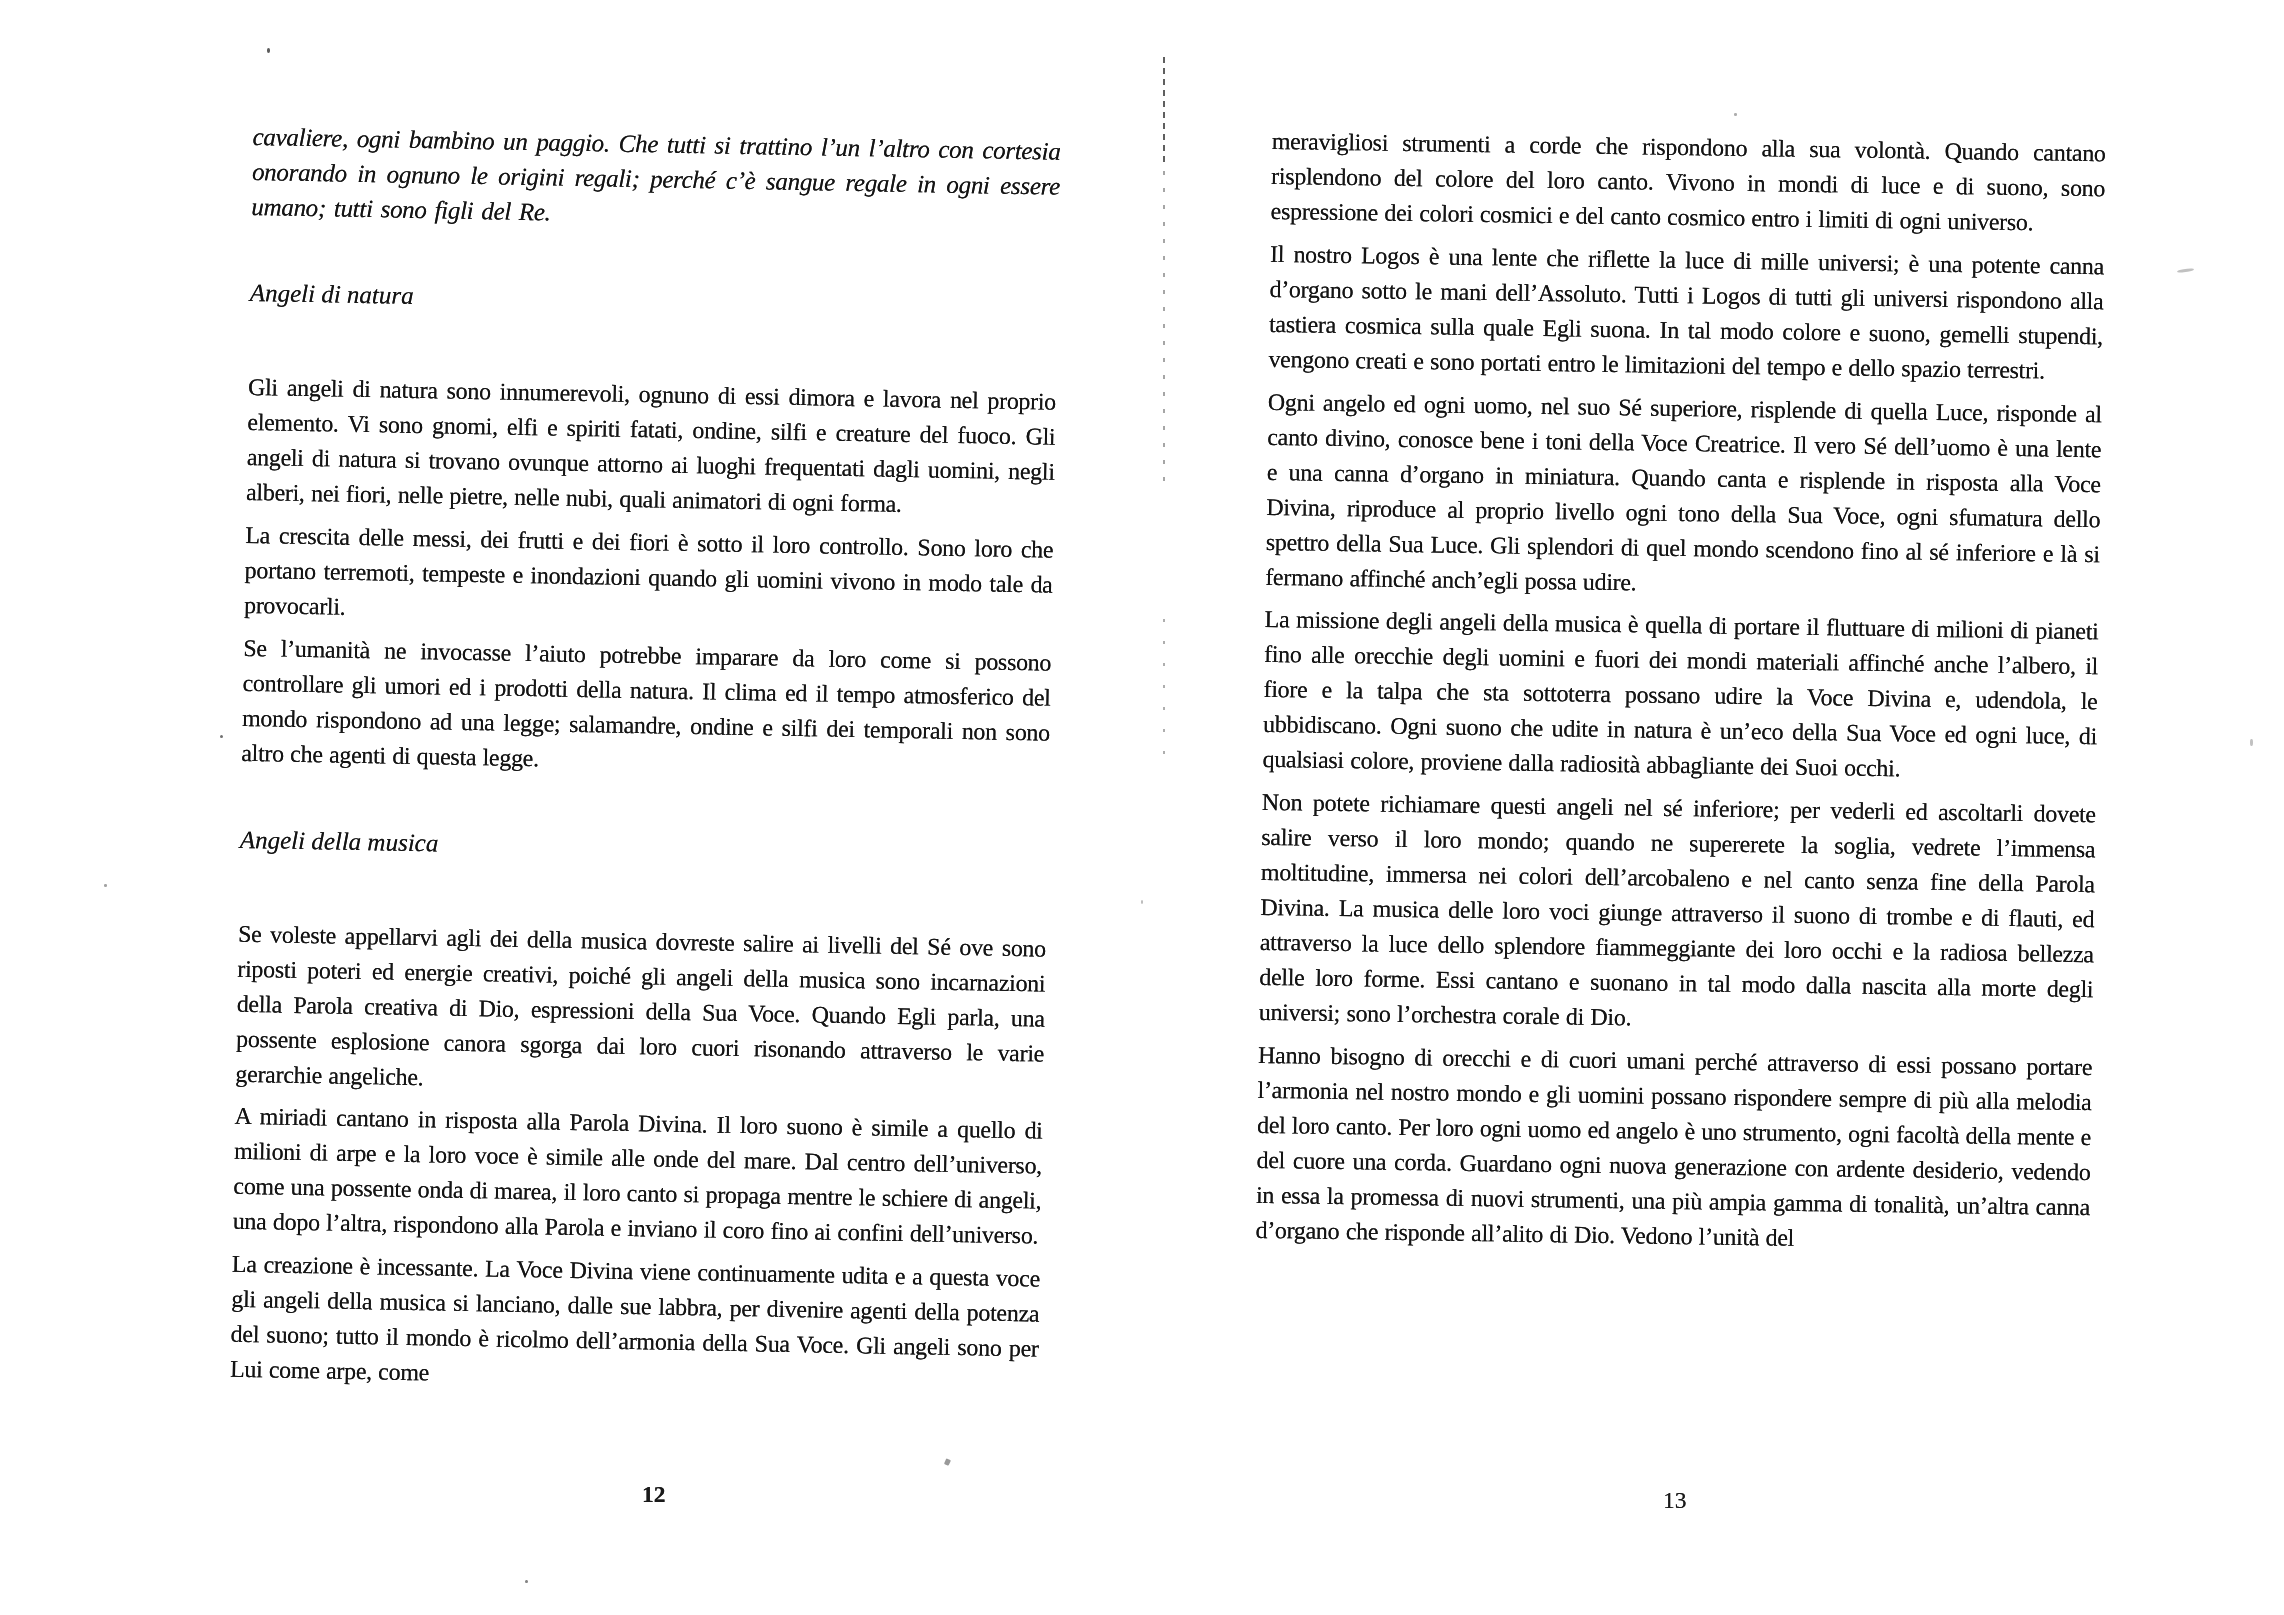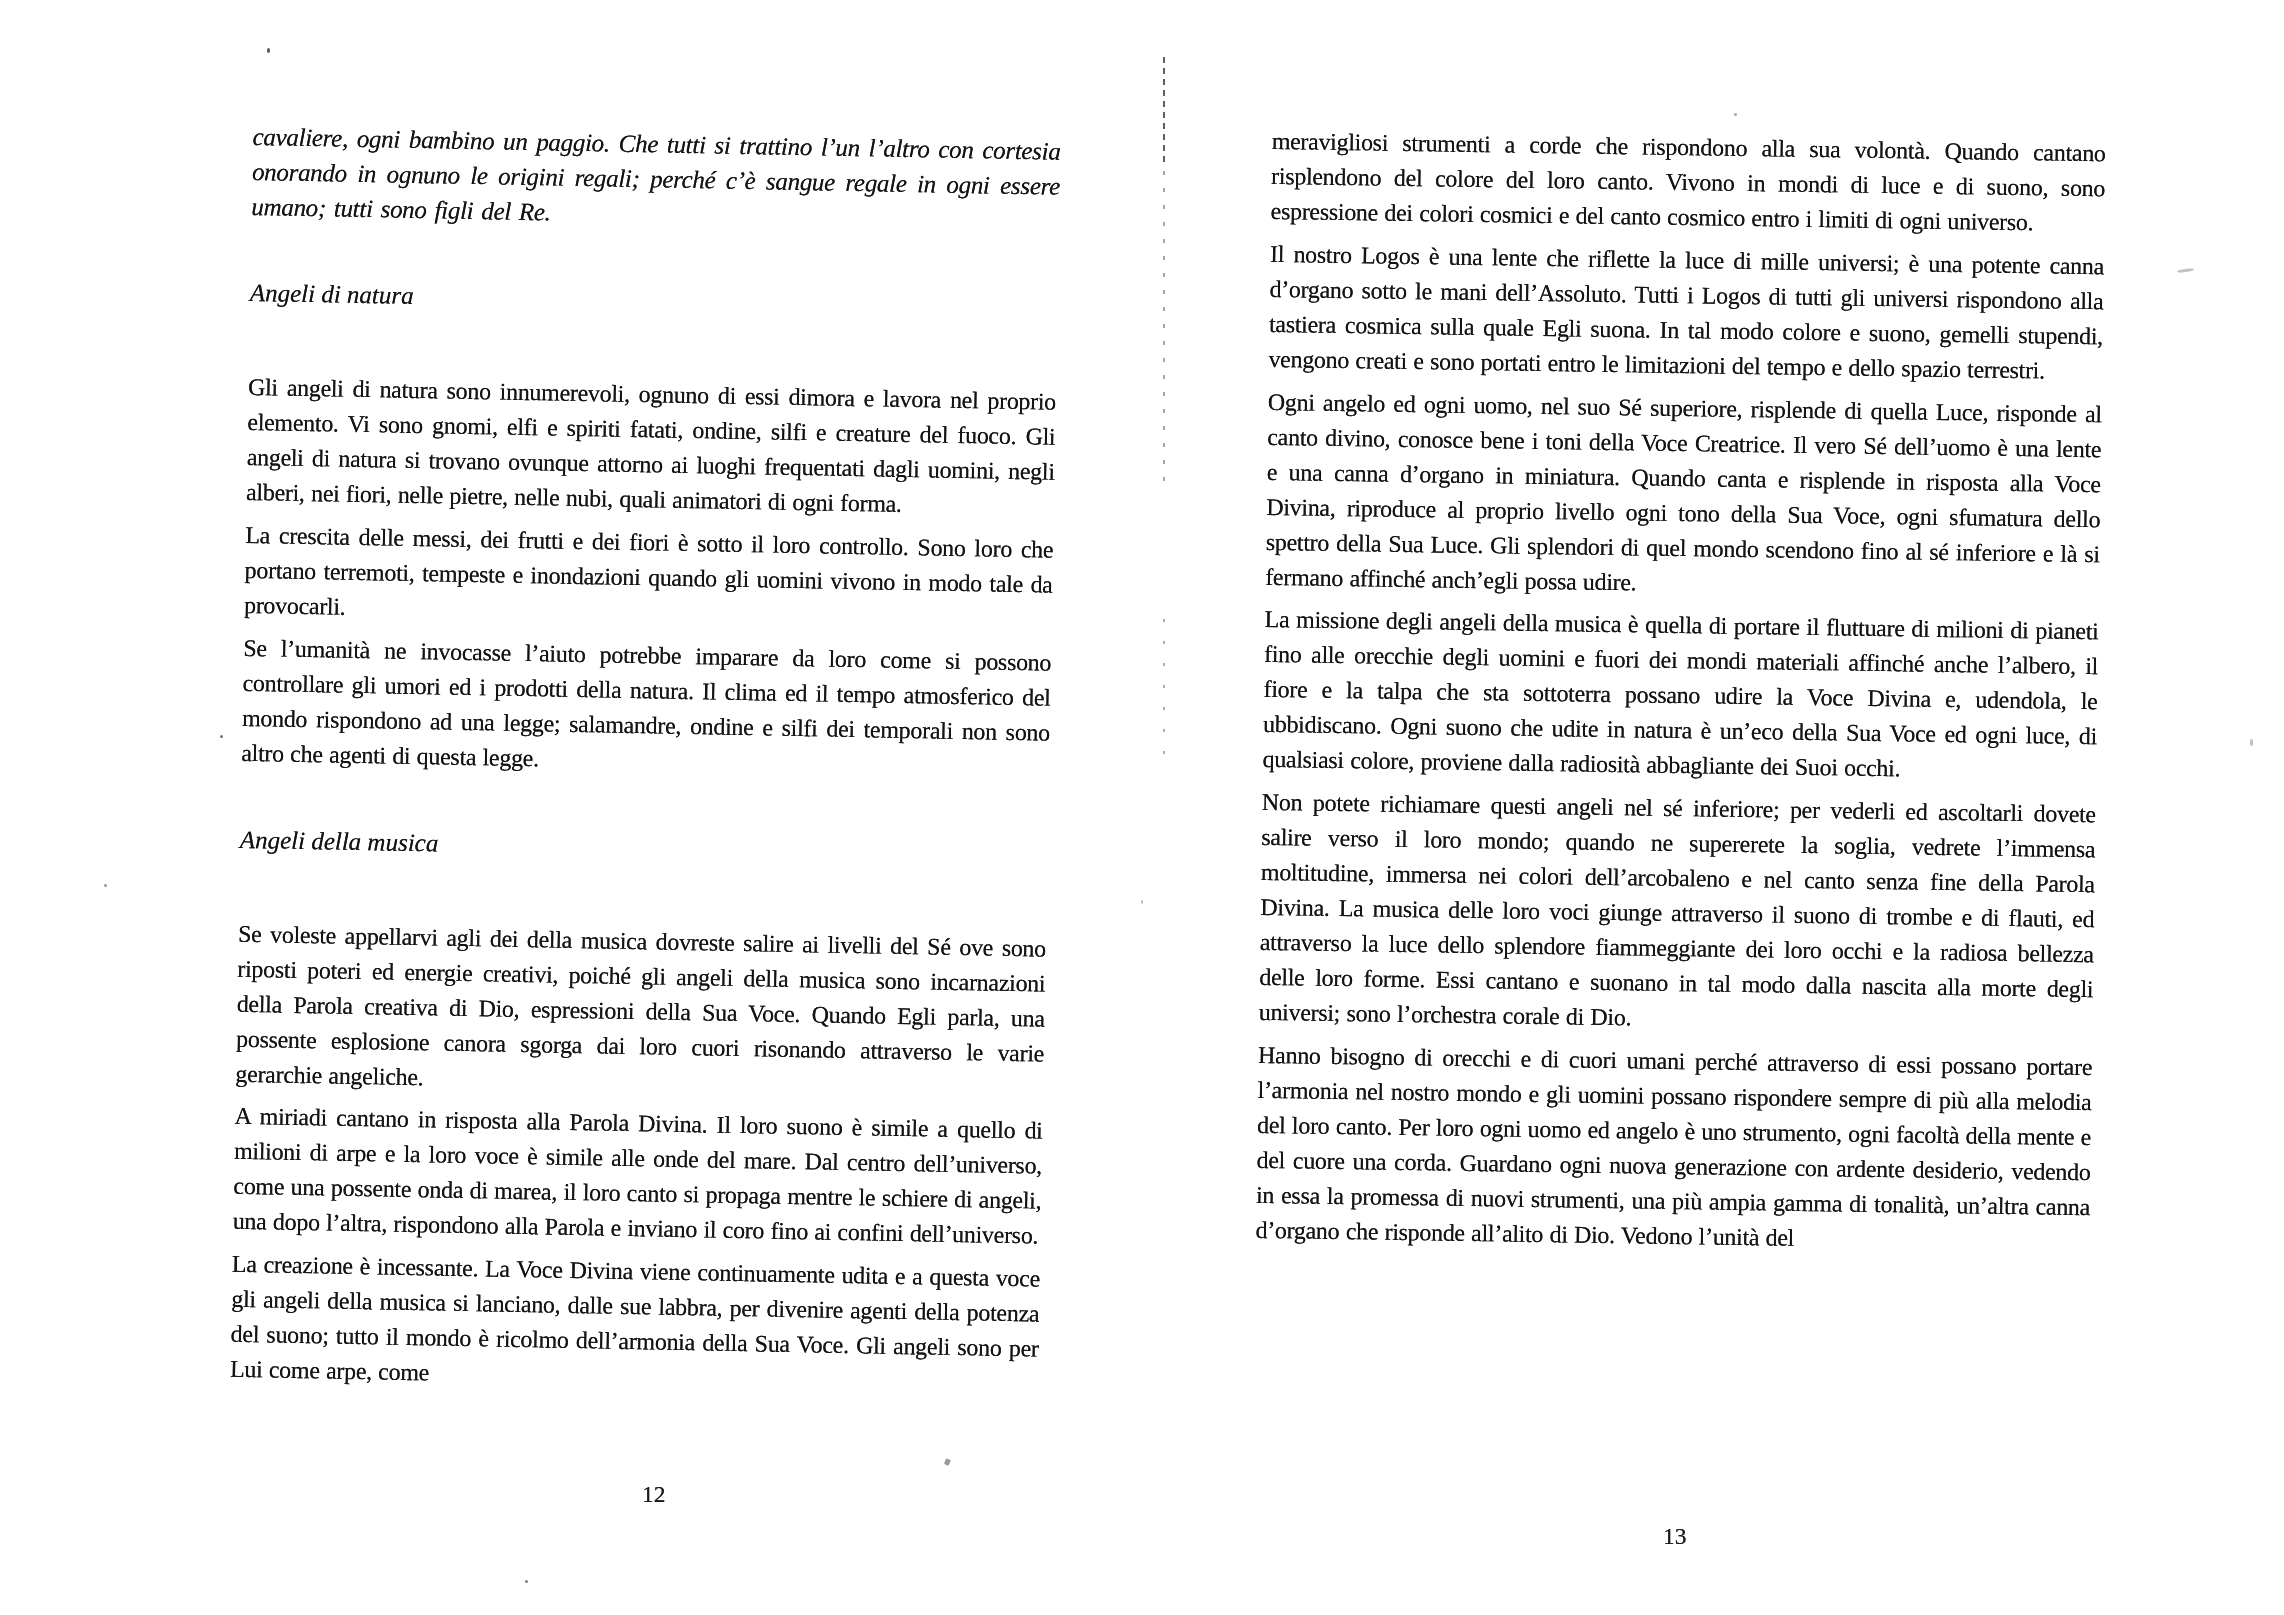--- a/index.html
+++ b/index.html
@@ -19,22 +19,22 @@
   }
   .para.intro{font-style:italic;font-size:25px;word-spacing:2px;}
   .heading{
     font-size:25px;line-height:35px;font-style:italic;font-weight:normal;
     margin:51px 0 60px 0;text-shadow:0 0 0.4px rgba(10,10,10,0.85);
   }
   .pagenum{
     position:absolute;font-size:23.5px;color:#1a1a1a;
     text-shadow:0 0 0.3px rgba(10,10,10,0.8);
   }
-  .pagenum.left{left:642px;top:1481px;}
-  .pagenum.right{left:1663px;top:1487px;margin-top:36px;}
+  .pagenum.left{left:642px;top:1481px;font-weight:bold;}
+  .pagenum.right{left:1663px;top:1487px;}
   
   .fold{position:absolute;left:1163px;width:2px;background:repeating-linear-gradient(
       to bottom, #2a2a2a 0px, #2a2a2a 5.9px, transparent 5.9px, transparent 11px);}
   .fold.seg1{top:57px;height:108px;opacity:.75;}
   .fold.seg2{top:171px;height:313px;opacity:.42;background:repeating-linear-gradient(
       to bottom, #2a2a2a 0px, #2a2a2a 3.9px, transparent 3.9px, transparent 17px);}
   .fold.seg3{top:619px;height:147px;opacity:.38;background:repeating-linear-gradient(
       to bottom, #2a2a2a 0px, #2a2a2a 3.3px, transparent 3.3px, transparent 22px);}
   
   .speck{position:absolute;background:#333;border-radius:50%;}

